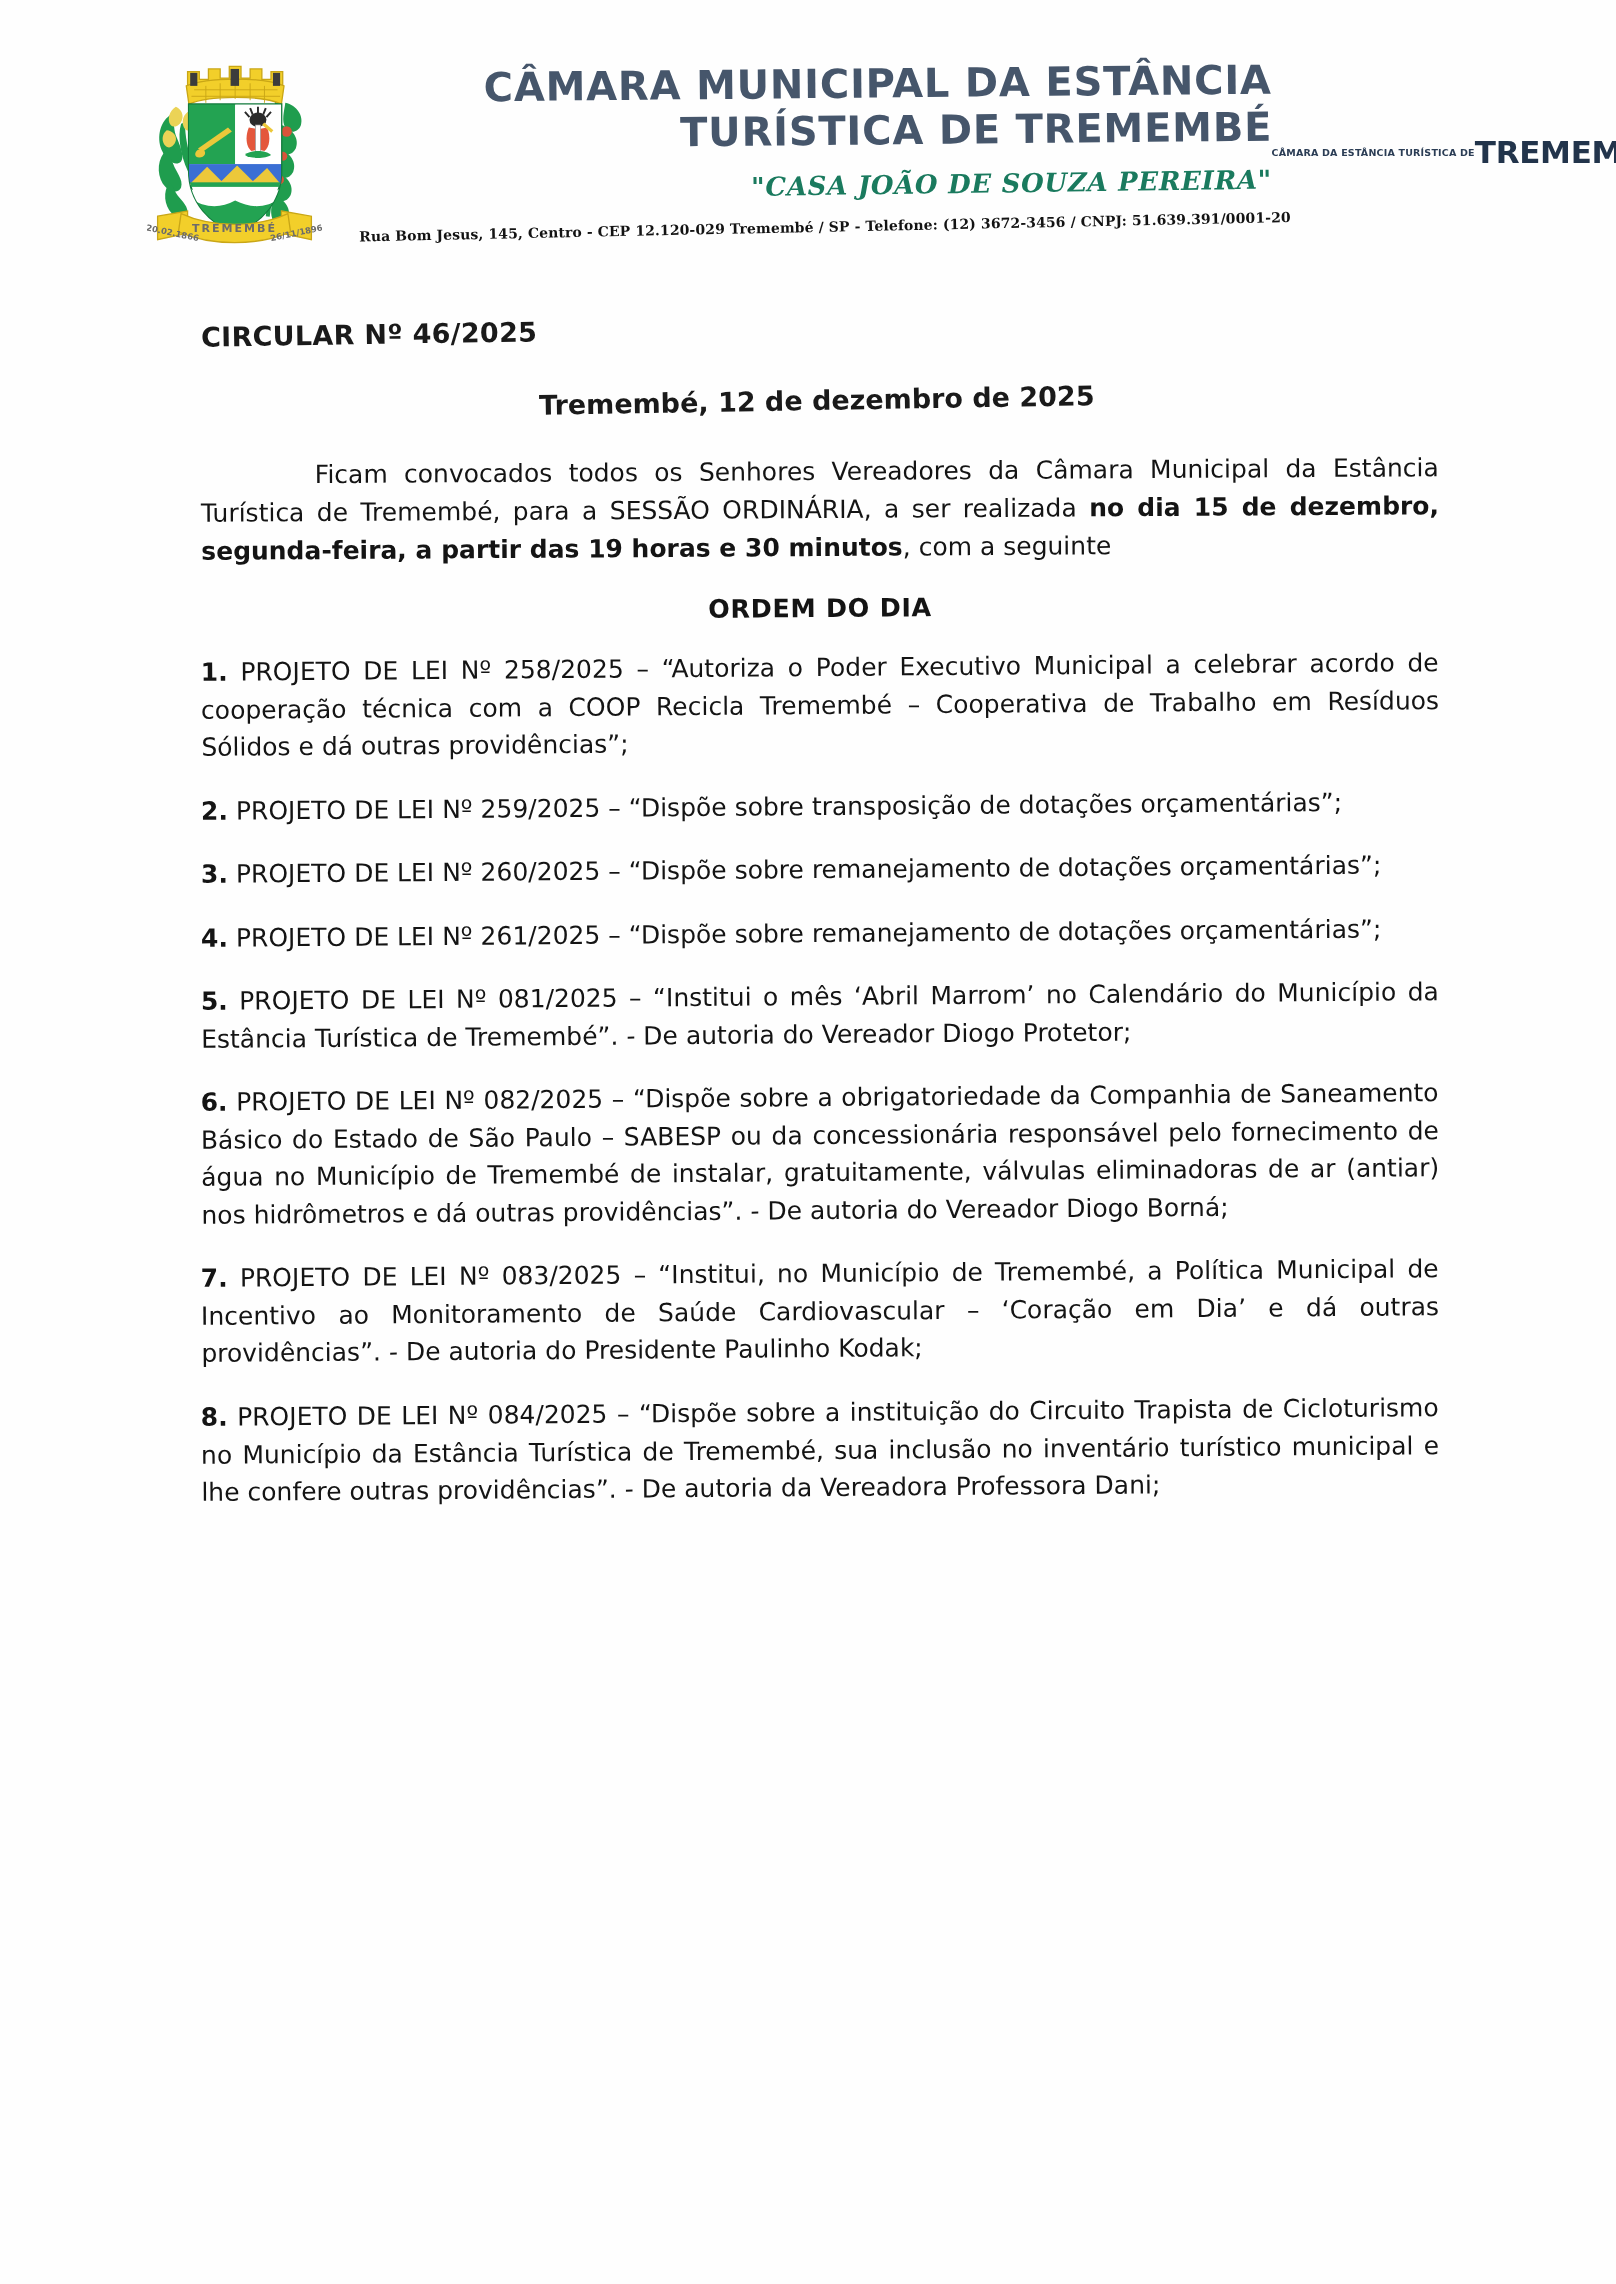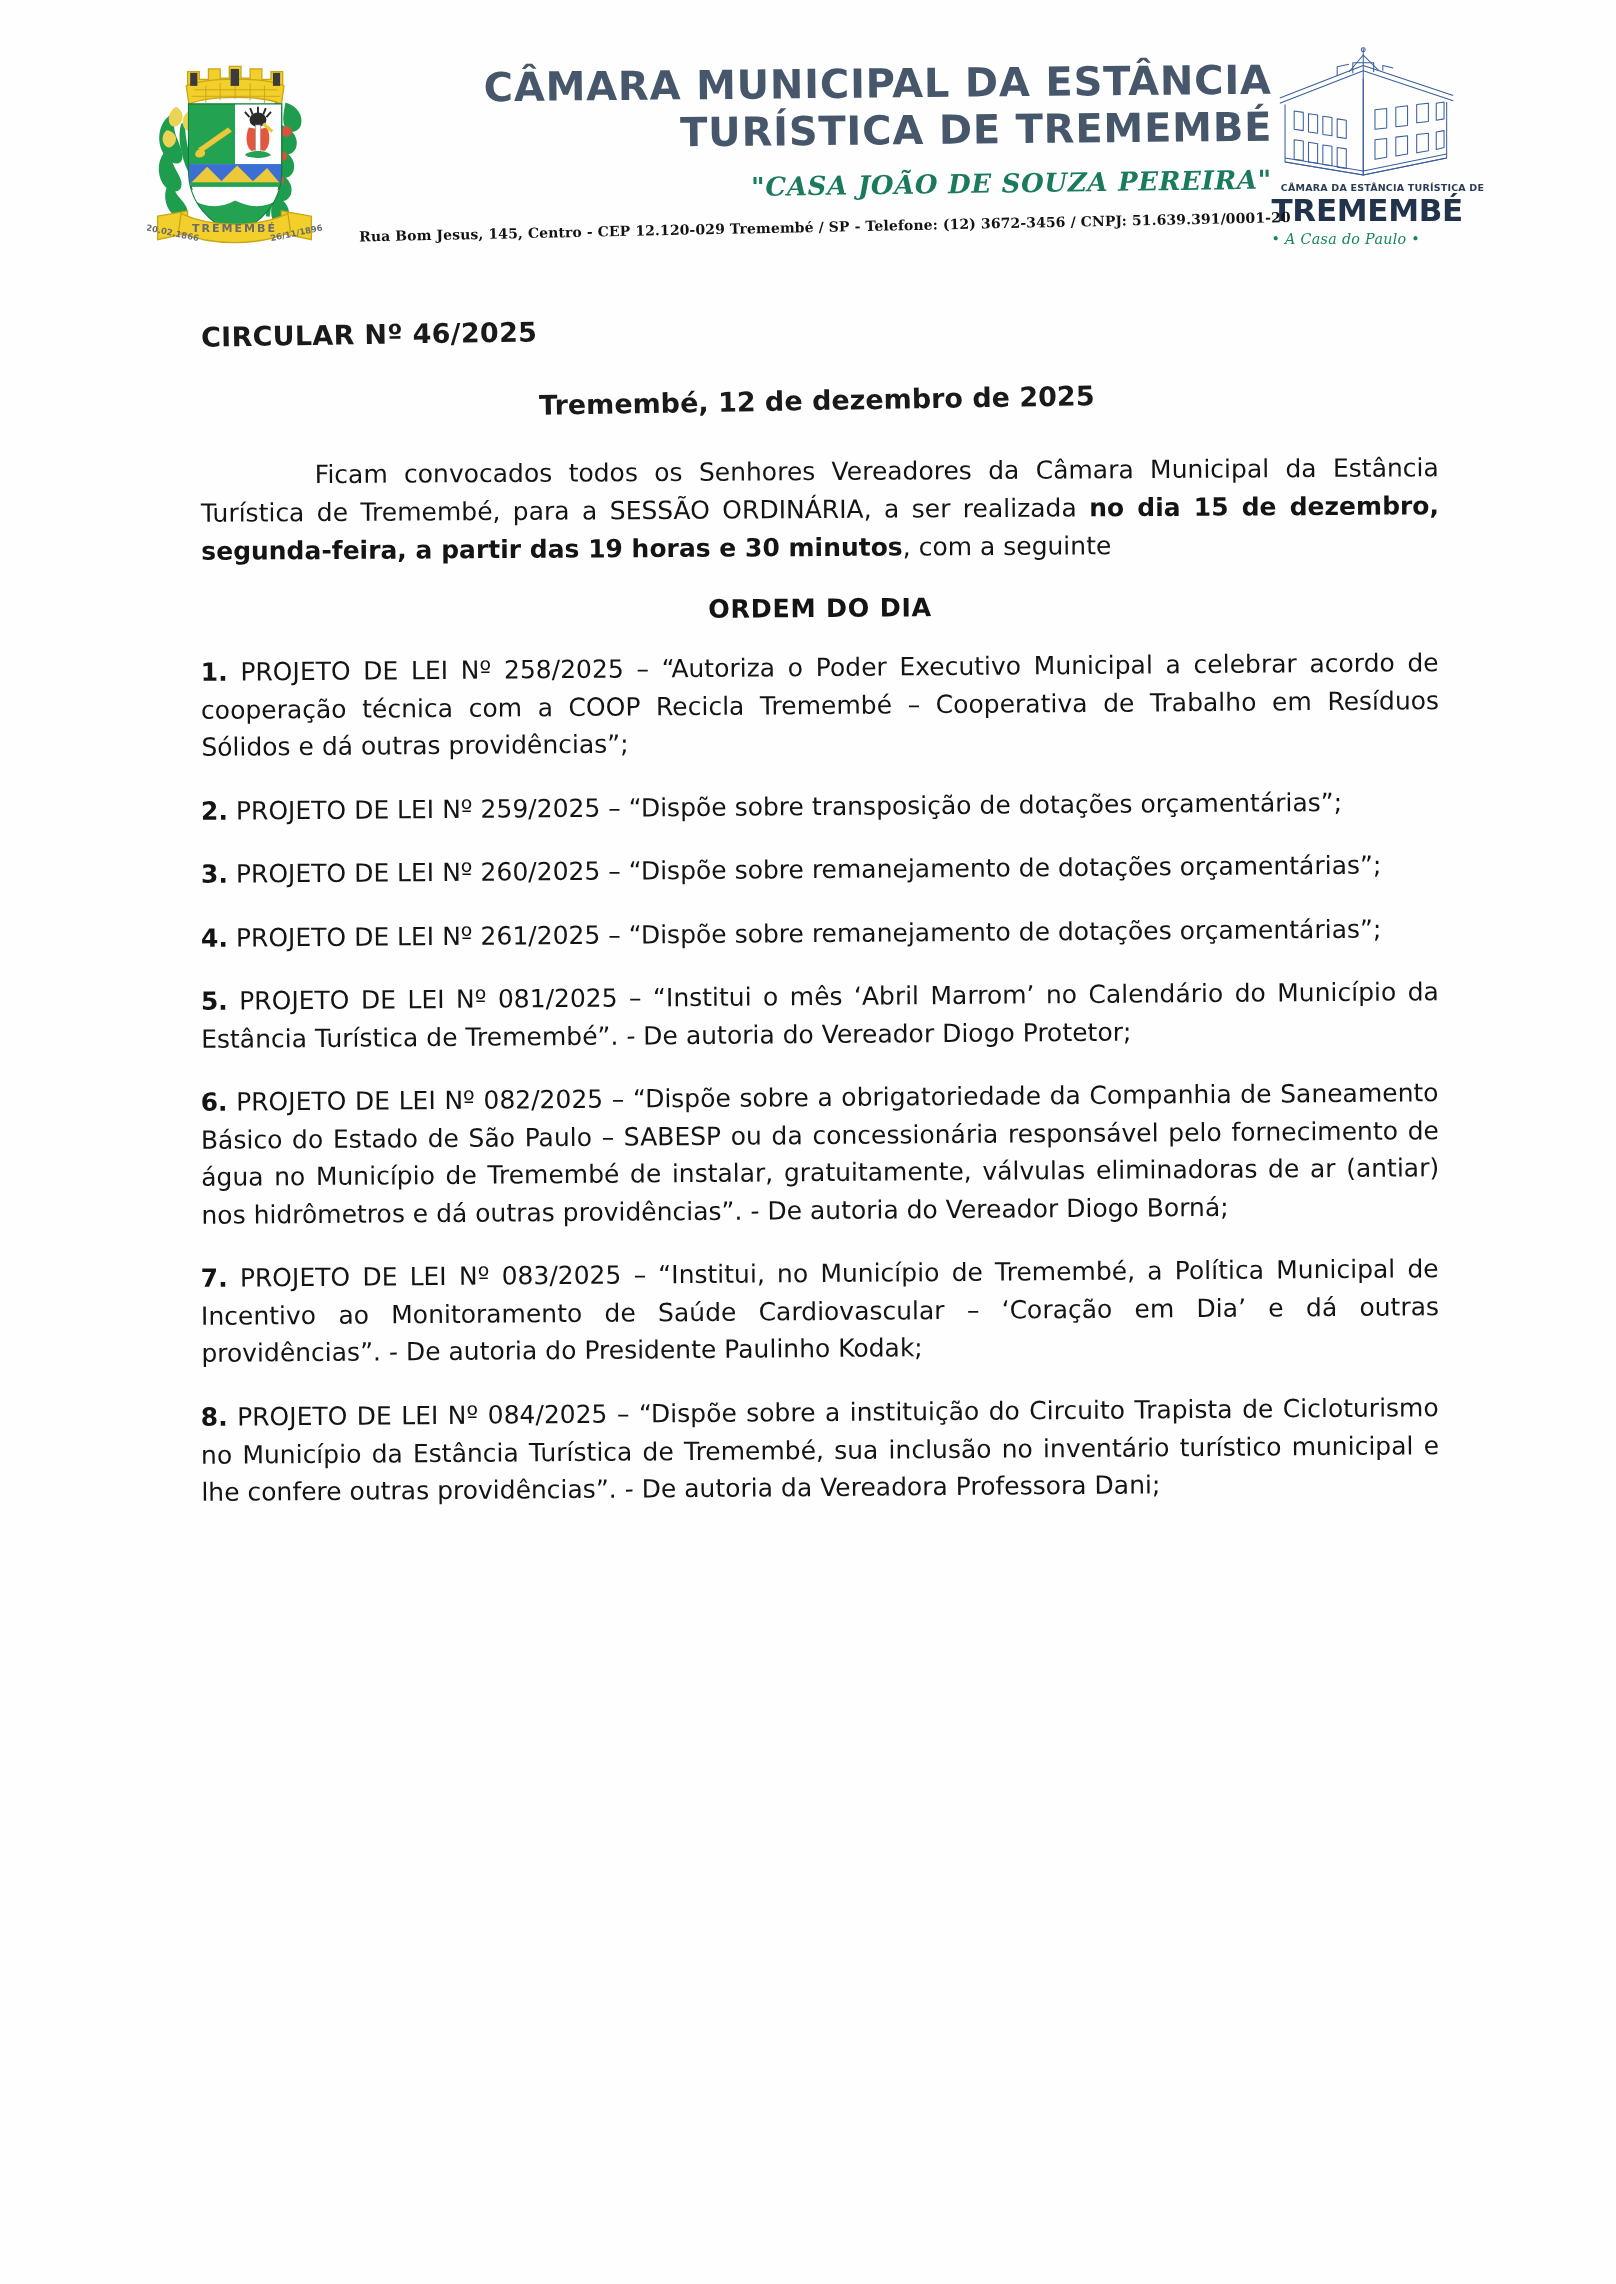--- a/index.html
+++ b/index.html
@@ -78,21 +78,22 @@
     color: #131313;
     transform: rotate(-1.2deg);
     white-space: nowrap;
   }
   .logo-wrap {
     width: 222px;
     height: 209px;
     flex: none;
     margin-right: 117px;
     display: flex;
-    flex-direction: column;
+    flex-direction: row;
+    align-items: center;
   }
   .logo-camara-label {
     font-family: "DejaVu Sans", sans-serif;
     font-weight: bold;
     font-size: 9.5px;
     letter-spacing: 0.2px;
     color: #2b3d55;
     text-align: center;
     margin-top: 1.3px;
     white-space: nowrap;

